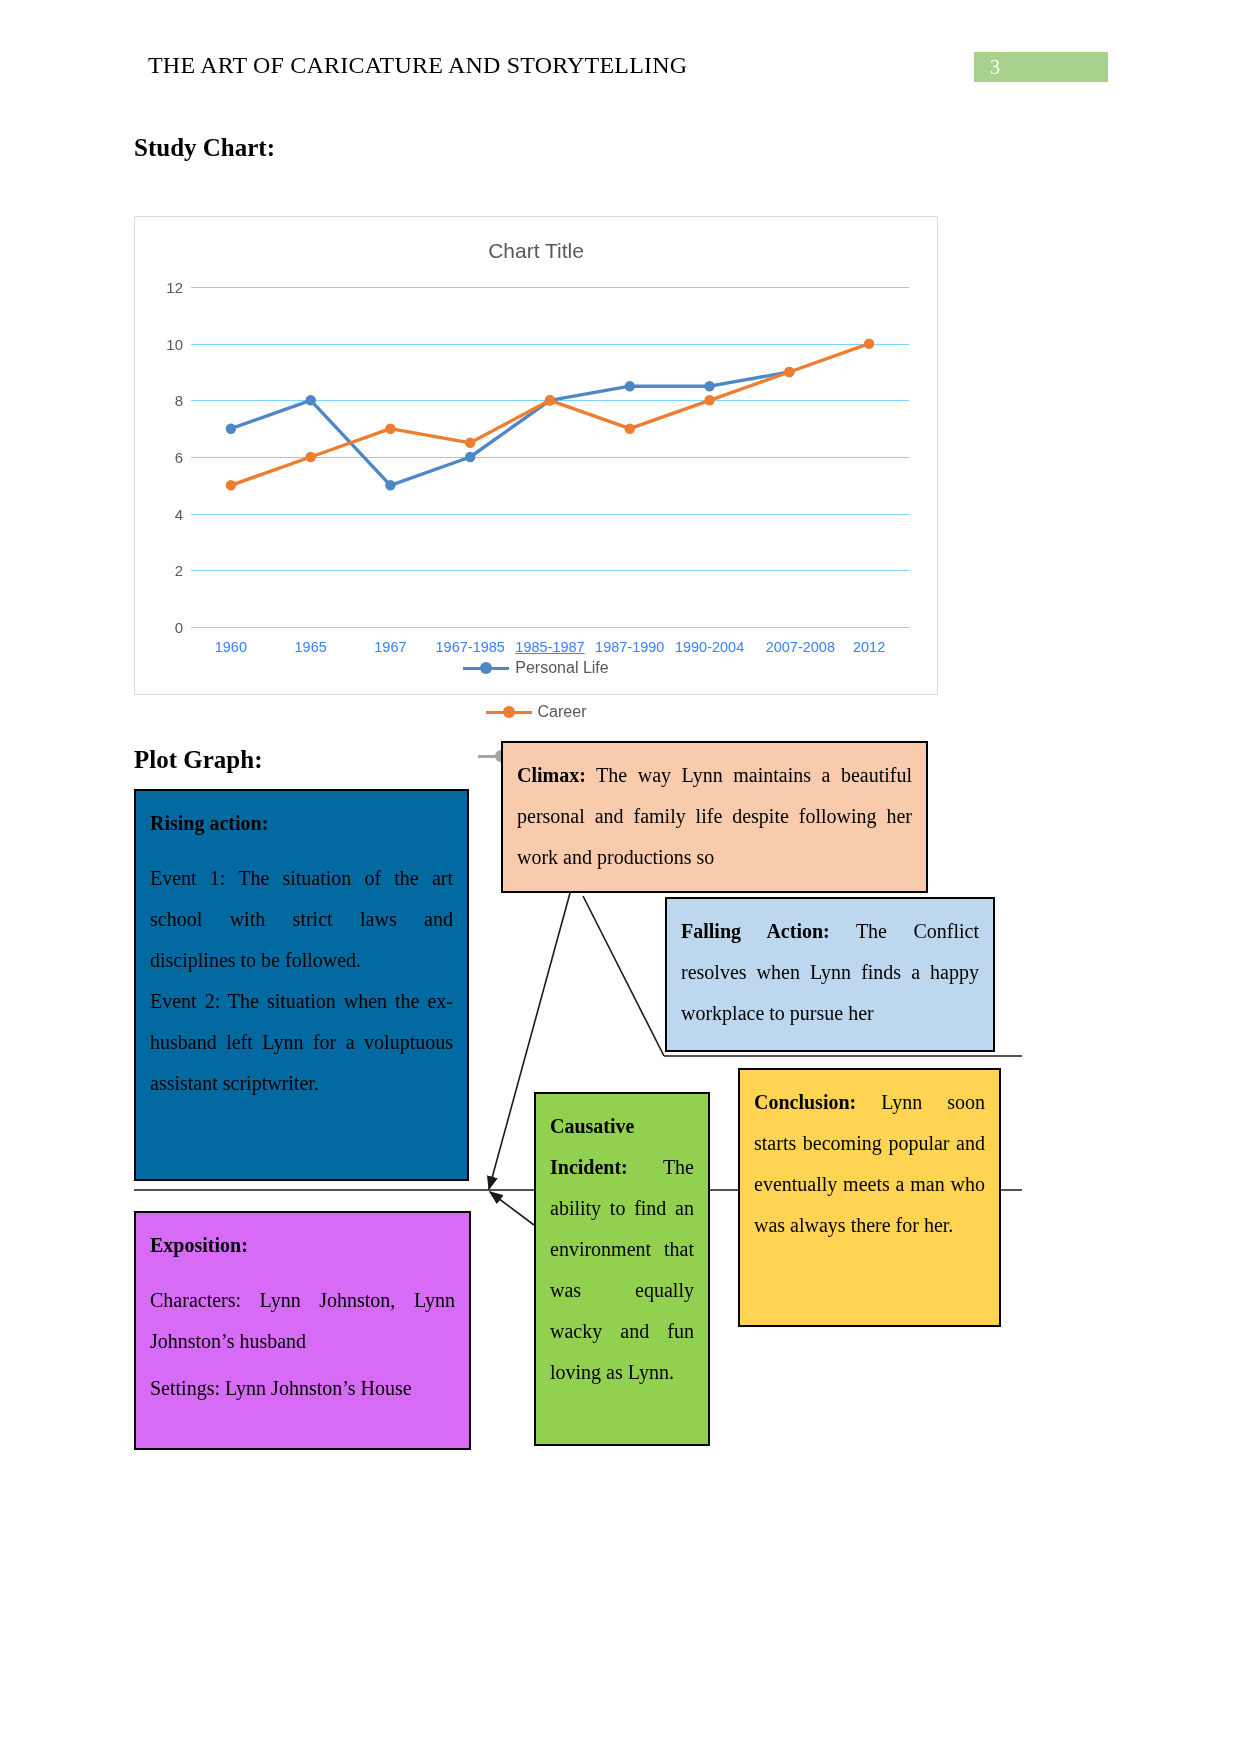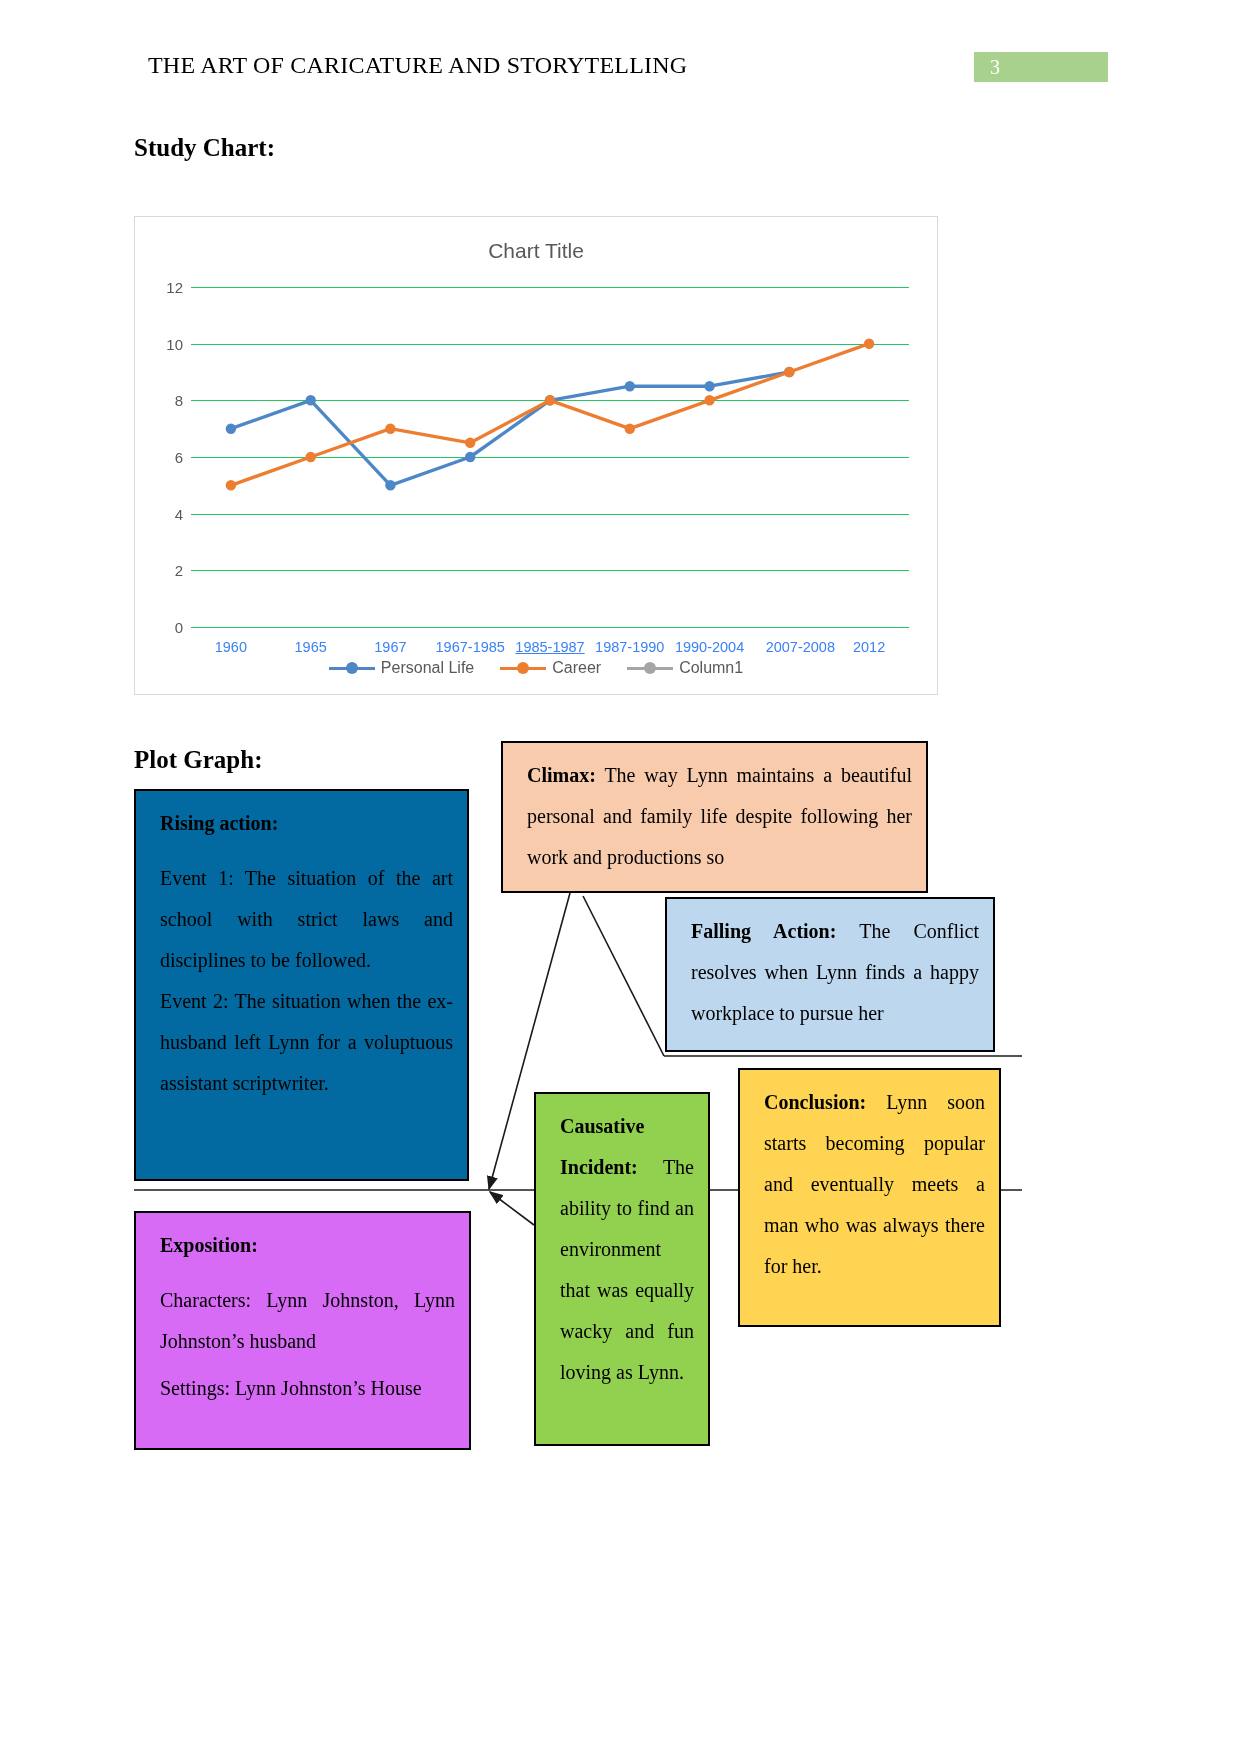--- a/index.html
+++ b/index.html
@@ -88,21 +88,21 @@
     left: 56px;
     top: 70px;
     width: 718px;
     height: 340px;
   }
   .grid-line {
     position: absolute;
     left: 0;
     width: 100%;
     height: 1px;
-    background: #22c55e;
+    background: #7dd3fc;
   }
   .y-tick {
     position: absolute;
     right: 100%;
     margin-right: 8px;
     transform: translateY(-50%);
     font-family: "Liberation Sans", sans-serif;
     font-size: 15px;
     color: #595959;
     white-space: nowrap;
@@ -128,20 +128,21 @@
     left: 0;
     top: 442px;
     width: 100%;
     display: flex;
     align-items: center;
     justify-content: center;
     gap: 26px;
     font-family: "Liberation Sans", sans-serif;
     font-size: 16px;
     color: #595959;
+    flex-direction: column;
   }
   .legend-item {
     display: flex;
     align-items: center;
     gap: 6px;
   }
   .legend-marker {
     position: relative;
     width: 46px;
     height: 12px;
@@ -170,21 +171,21 @@
     border: 2px solid #000000;
     font-family: "Liberation Serif", serif;
     font-size: 20px;
     line-height: 2.05;
     text-align: justify;
     color: #000;
     overflow: hidden;
   }
   .pbox .pb-title { font-weight: bold; }
   .pbox p { margin: 0; }
-  .pbox .pad { padding: 12px 14px 0 24px; }
+  .pbox .pad { padding: 12px 14px 0 14px; }
 
   #box-rising     { left: 134px; top: 789px;  width: 335px; height: 392px; background: #D9D9D9; }
   #box-climax     { left: 501px; top: 741px;  width: 427px; height: 152px; background: #F8CBAD; }
   #box-falling    { left: 665px; top: 897px;  width: 330px; height: 155px; background: #BDD7EE; }
   #box-exposition { left: 134px; top: 1211px; width: 337px; height: 239px; background: #D86BF5; }
   #box-causative  { left: 534px; top: 1092px; width: 176px; height: 354px; background: #92D050; }
   #box-conclusion { left: 738px; top: 1068px; width: 263px; height: 259px; background: #FFD453; }
 
   
   #connectors {

